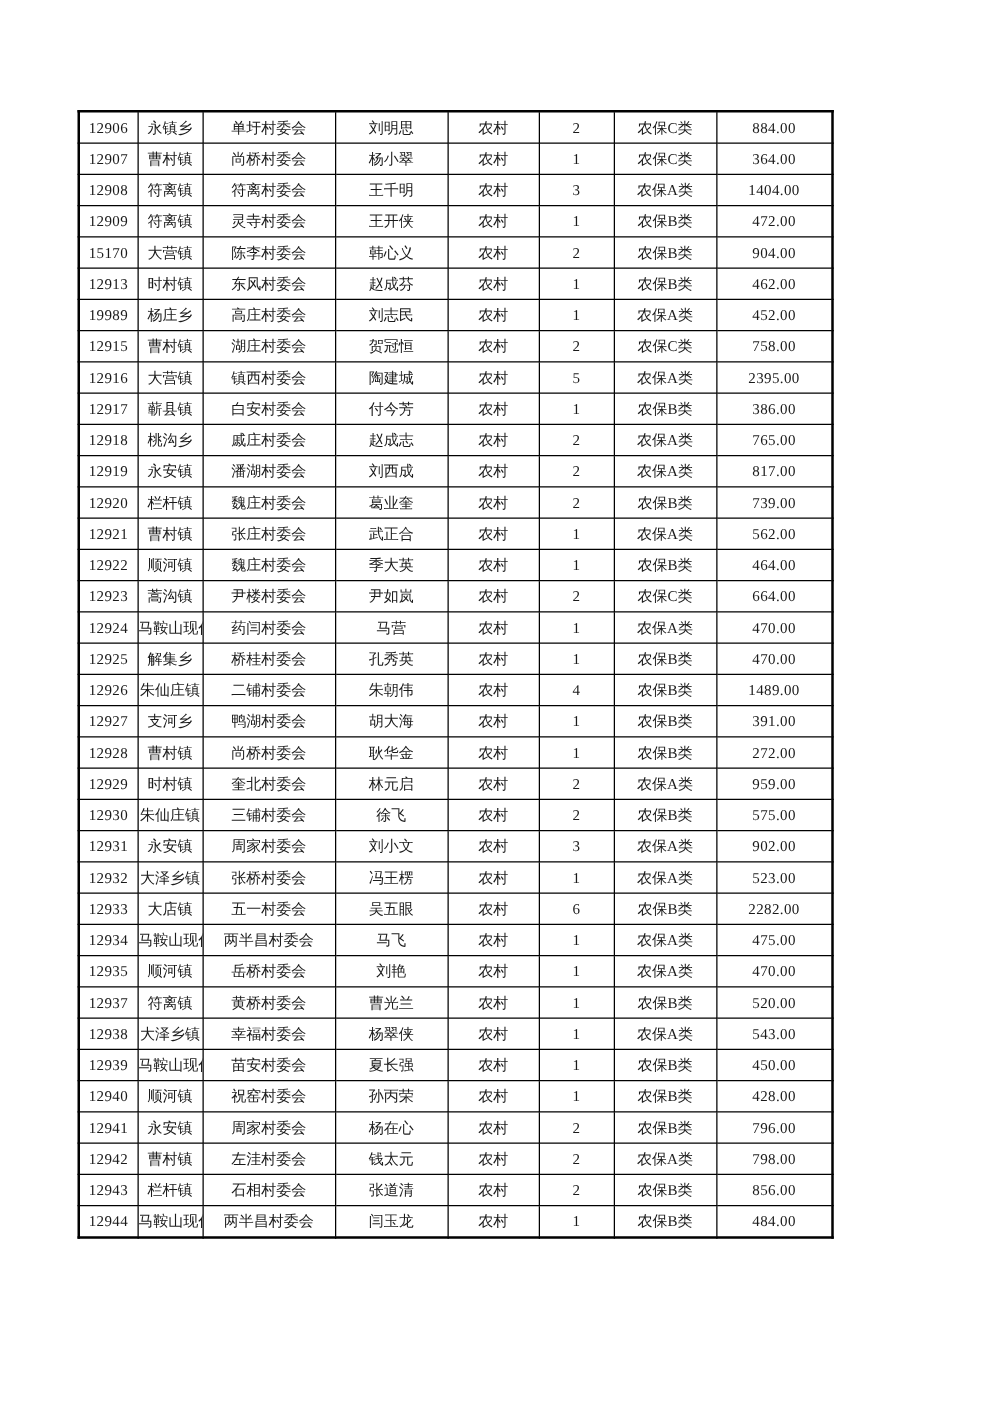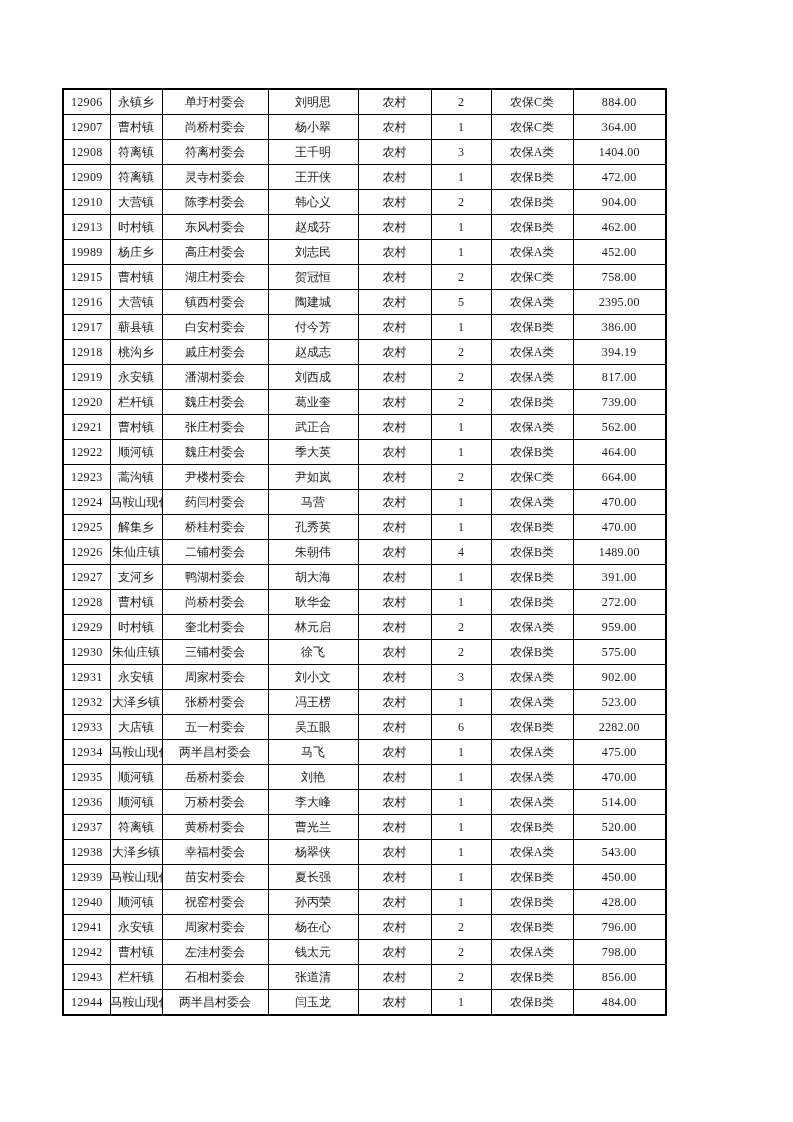--- a/index.html
+++ b/index.html
@@ -102,21 +102,21 @@
           <td class="cell-id">12909</td>
           <td class="cell-town">符离镇</td>
           <td class="cell-village">灵寺村委会</td>
           <td class="cell-person">王开侠</td>
           <td class="cell-residence">农村</td>
           <td class="cell-count">1</td>
           <td class="cell-class">农保B类</td>
           <td class="cell-amount">472.00</td>
         </tr>
         <tr>
-          <td class="cell-id">12910</td>
+          <td class="cell-id">15170</td>
           <td class="cell-town">大营镇</td>
           <td class="cell-village">陈李村委会</td>
           <td class="cell-person">韩心义</td>
           <td class="cell-residence">农村</td>
           <td class="cell-count">2</td>
           <td class="cell-class">农保B类</td>
           <td class="cell-amount">904.00</td>
         </tr>
         <tr>
           <td class="cell-id">12913</td>
@@ -169,21 +169,21 @@
           <td class="cell-amount">386.00</td>
         </tr>
         <tr>
           <td class="cell-id">12918</td>
           <td class="cell-town">桃沟乡</td>
           <td class="cell-village">戚庄村委会</td>
           <td class="cell-person">赵成志</td>
           <td class="cell-residence">农村</td>
           <td class="cell-count">2</td>
           <td class="cell-class">农保A类</td>
-          <td class="cell-amount">394.19</td>
+          <td class="cell-amount">765.00</td>
         </tr>
         <tr>
           <td class="cell-id">12919</td>
           <td class="cell-town">永安镇</td>
           <td class="cell-village">潘湖村委会</td>
           <td class="cell-person">刘西成</td>
           <td class="cell-residence">农村</td>
           <td class="cell-count">2</td>
           <td class="cell-class">农保A类</td>
           <td class="cell-amount">817.00</td>
@@ -340,30 +340,20 @@
         </tr>
         <tr>
           <td class="cell-id">12935</td>
           <td class="cell-town">顺河镇</td>
           <td class="cell-village">岳桥村委会</td>
           <td class="cell-person">刘艳</td>
           <td class="cell-residence">农村</td>
           <td class="cell-count">1</td>
           <td class="cell-class">农保A类</td>
           <td class="cell-amount">470.00</td>
-        </tr>
-        <tr>
-          <td class="cell-id">12936</td>
-          <td class="cell-town">顺河镇</td>
-          <td class="cell-village">万桥村委会</td>
-          <td class="cell-person">李大峰</td>
-          <td class="cell-residence">农村</td>
-          <td class="cell-count">1</td>
-          <td class="cell-class">农保A类</td>
-          <td class="cell-amount">514.00</td>
         </tr>
         <tr>
           <td class="cell-id">12937</td>
           <td class="cell-town">符离镇</td>
           <td class="cell-village">黄桥村委会</td>
           <td class="cell-person">曹光兰</td>
           <td class="cell-residence">农村</td>
           <td class="cell-count">1</td>
           <td class="cell-class">农保B类</td>
           <td class="cell-amount">520.00</td>

